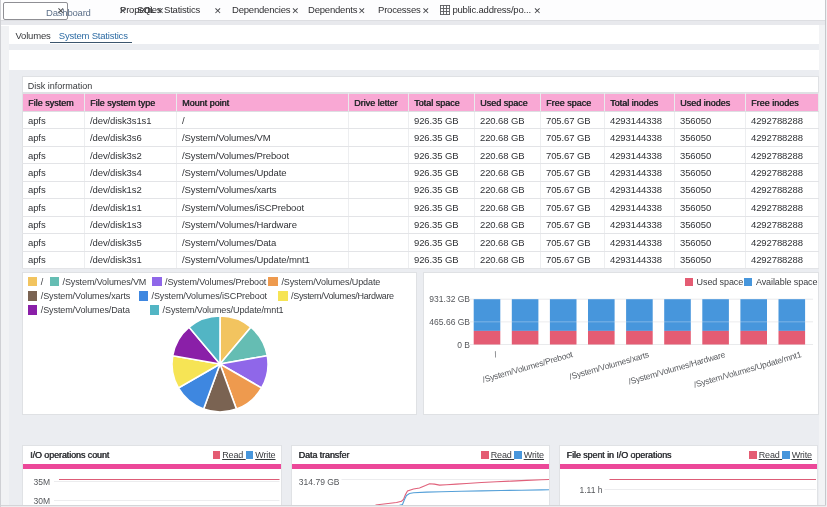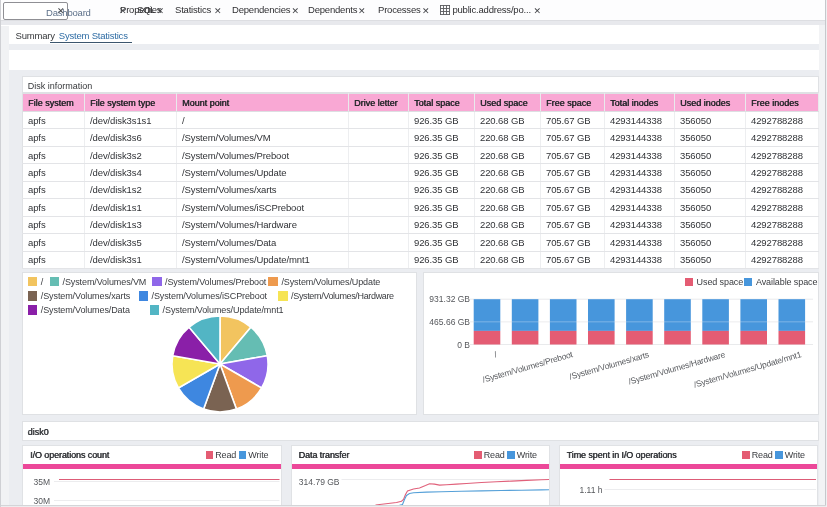--- a/index.html
+++ b/index.html
@@ -35,57 +35,57 @@
 #piepanel{left:9px;top:202px;width:394.5px;height:143px;}
 #barpanel{left:410px;top:202px;width:395.5px;height:143px;}
 .litem{position:absolute;height:10px;font-size:9px;letter-spacing:-0.1px;color:#3a3c40;white-space:nowrap;}
 .lsq{display:inline-block;width:9.5px;height:9.5px;vertical-align:-1.8px;margin-right:3.5px;}
 
 #cap2{left:9px;top:351.5px;width:796.5px;height:19.5px;}
 #cap2 div{margin:5px 0 0 4.5px;font-size:9px;font-weight:normal;text-shadow:0.45px 0 currentColor;color:#333539;}
 .bpanel{position:absolute;top:375px;width:259.5px;height:131px;background:#fff;border:1px solid #e0e2e5;box-sizing:border-box;}
 .bcap{position:absolute;left:0;top:0;right:0;height:18px;border-bottom:5px solid #ec4899;}
 .btitle{position:absolute;left:7px;top:4.5px;font-size:9px;font-weight:normal;text-shadow:0.45px 0 currentColor;letter-spacing:-0.1px;color:#2e3034;}
-.blegend{position:absolute;right:12px;top:4.5px;font-size:9px;letter-spacing:-0.1px;color:#3a3c40;}
+.blegend{position:absolute;right:5px;top:4.5px;font-size:9px;letter-spacing:-0.1px;color:#3a3c40;text-decoration:underline;}
 .sq2{display:inline-block;width:7.5px;height:7.5px;vertical-align:-0.5px;margin-right:2px;}
 .red{background:#e45c73;}
 .blu{background:#4796dc;}
 </style>
 </head>
 <body>
 <div id="win">
   <div class="abs" id="tabbar"></div>
   <div class="abs" id="tabline"></div>
   <div class="abs" id="dashtab"><span>Dashboard</span></div>
   <div class="abs ttab tx" style="left:57px;z-index:4;">✕</div>
   <div class="abs ttab" style="left:72px;margin-left:48px;">Properties</div>
   <div class="abs ttab tx" style="left:119px;">✕</div>
   <div class="abs ttab" style="left:137px;">SQL</div>
   <div class="abs ttab tx" style="left:156.5px;">✕</div>
-  <div class="abs ttab" style="left:175px;">Statistics</div>
+  <div class="abs ttab" style="left:164px;">Statistics</div>
   <div class="abs ttab tx" style="left:214px;">✕</div>
   <div class="abs ttab" style="left:232px;">Dependencies</div>
   <div class="abs ttab tx" style="left:291.5px;">✕</div>
   <div class="abs ttab" style="left:308px;">Dependents</div>
   <div class="abs ttab tx" style="left:358px;">✕</div>
   <div class="abs ttab" style="left:378px;">Processes</div>
   <div class="abs ttab tx" style="left:422px;">✕</div>
   <div class="abs ttab" style="left:440px;text-align:center;"><svg width="10" height="10" viewBox="0 0 10 10" style="vertical-align:-1.5px">
         <g stroke="#595a5e" stroke-width="0.9" fill="none">
           <rect x="0.45" y="0.45" width="9.1" height="9.1"></rect>
           <line x1="0.5" y1="3.5" x2="9.5" y2="3.5"></line>
           <line x1="0.5" y1="6.5" x2="9.5" y2="6.5"></line>
           <line x1="3.5" y1="0.5" x2="3.5" y2="9.5"></line>
           <line x1="6.5" y1="0.5" x2="6.5" y2="9.5"></line>
         </g>
       </svg> public.address/po...</div>
   <div class="abs ttab tx" style="left:533.5px;">✕</div>
 
   <div class="abs" id="row2">
-    <span class="t2" style="left:6.5px;top:4px;">Summary</span>
+    <span class="t2" style="left:6.5px;top:4px;">Volumes</span>
     <span class="t2 blue" style="left:49.8px;top:4px;">System Statistics</span>
     <span id="ss-under"></span>
   </div>
   <div class="abs" id="row2gap"></div>
 
   <div class="abs" id="content">
     <div class="panel" id="cap1">
         <div>Disk information</div>
       </div>
     <table id="dtab">
@@ -277,23 +277,20 @@
           <text x="46" y="51.9" font-size="8.5" fill="#55575b" text-anchor="end" font-family="Liberation Sans">465.66 GB</text>
           <text x="46" y="74.5" font-size="8.5" fill="#55575b" text-anchor="end" font-family="Liberation Sans">0 B</text>
           <text x="73.0" y="84" font-size="8.5" letter-spacing="-0.2" fill="#5a5c60" text-anchor="end" transform="rotate(-16 73.0 84)" font-family="Liberation Sans">/</text>
           <text x="149.2" y="84" font-size="8.5" letter-spacing="-0.2" fill="#5a5c60" text-anchor="end" transform="rotate(-16 149.2 84)" font-family="Liberation Sans">/System/Volumes/Preboot</text>
           <text x="225.4" y="84" font-size="8.5" letter-spacing="-0.2" fill="#5a5c60" text-anchor="end" transform="rotate(-16 225.4 84)" font-family="Liberation Sans">/System/Volumes/xarts</text>
           <text x="301.6" y="84" font-size="8.5" letter-spacing="-0.2" fill="#5a5c60" text-anchor="end" transform="rotate(-16 301.6 84)" font-family="Liberation Sans">/System/Volumes/Hardware</text>
           <text x="377.8" y="84" font-size="8.5" letter-spacing="-0.2" fill="#5a5c60" text-anchor="end" transform="rotate(-16 377.8 84)" font-family="Liberation Sans">/System/Volumes/Update/mnt1</text>
         </svg>
       </div>
 
-    <div class="panel" id="cap2">
-        <div>disk0</div>
-      </div>
     <div class="bpanel" style="left:9px;" id="bp1">
       <svg width="257.5" height="129" style="position:absolute;left:0;top:0;">
           <line x1="31" y1="35.5" x2="256.5" y2="35.5" stroke="#ececee" stroke-width="1"></line>
           <line x1="31" y1="54.5" x2="256.5" y2="54.5" stroke="#ececee" stroke-width="1"></line>
           <text x="27" y="38.8" font-size="8.5" fill="#55575b" text-anchor="end" font-family="Liberation Sans">35M</text>
           <text x="27" y="58.2" font-size="8.5" fill="#55575b" text-anchor="end" font-family="Liberation Sans">30M</text>
           <line x1="36" y1="33.5" x2="256.5" y2="33.5" stroke="#dd5c77" stroke-width="1.2"></line>
         </svg>
         <div class="bcap">
           <span class="btitle">I/O operations count</span>
@@ -312,21 +309,21 @@
           <span class="blegend"><span class="sq2 red"></span>Read <span class="sq2 blu"></span>Write</span>
         </div>
     </div>
     <div class="bpanel" style="left:545.5px;" id="bp3">
       <svg width="257.5" height="129" style="position:absolute;left:0;top:0;">
           <line x1="44.5" y1="43.5" x2="256" y2="43.5" stroke="#ececee" stroke-width="1"></line>
           <text x="42.5" y="46.5" font-size="8.5" fill="#55575b" text-anchor="end" font-family="Liberation Sans">1.11 h</text>
           <line x1="49.5" y1="33.5" x2="256" y2="33.5" stroke="#dd5c77" stroke-width="1.2"></line>
         </svg>
         <div class="bcap">
-          <span class="btitle">Time spent in I/O operations</span>
+          <span class="btitle">File spent in I/O operations</span>
           <span class="blegend"><span class="sq2 red"></span>Read <span class="sq2 blu"></span>Write</span>
         </div>
     </div>
   </div>
 
   <div class="abs" style="left:9px;top:69.5px;width:4px;height:435px;background:#ebedf1;"></div>
 
   <div class="abs" style="left:0;top:0;width:1px;height:507px;background:#cfd0d4;"></div>
   <div class="abs" style="left:826px;top:0;width:1px;height:507px;background:#f0f0f2;"></div>
   <div class="abs" style="left:824.5px;top:0;width:1.5px;height:507px;background:#c6c8cc;"></div>

